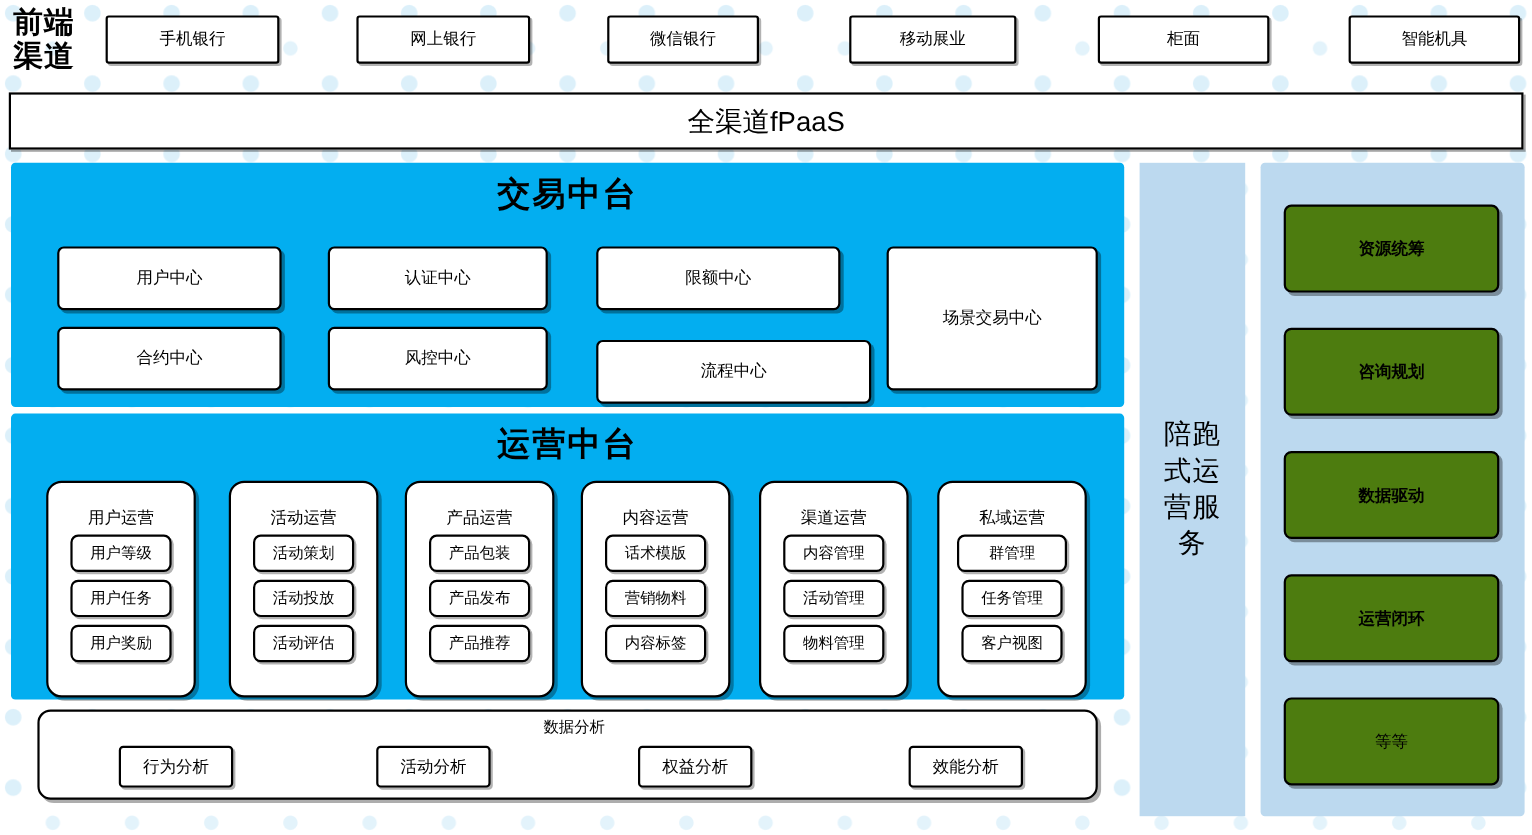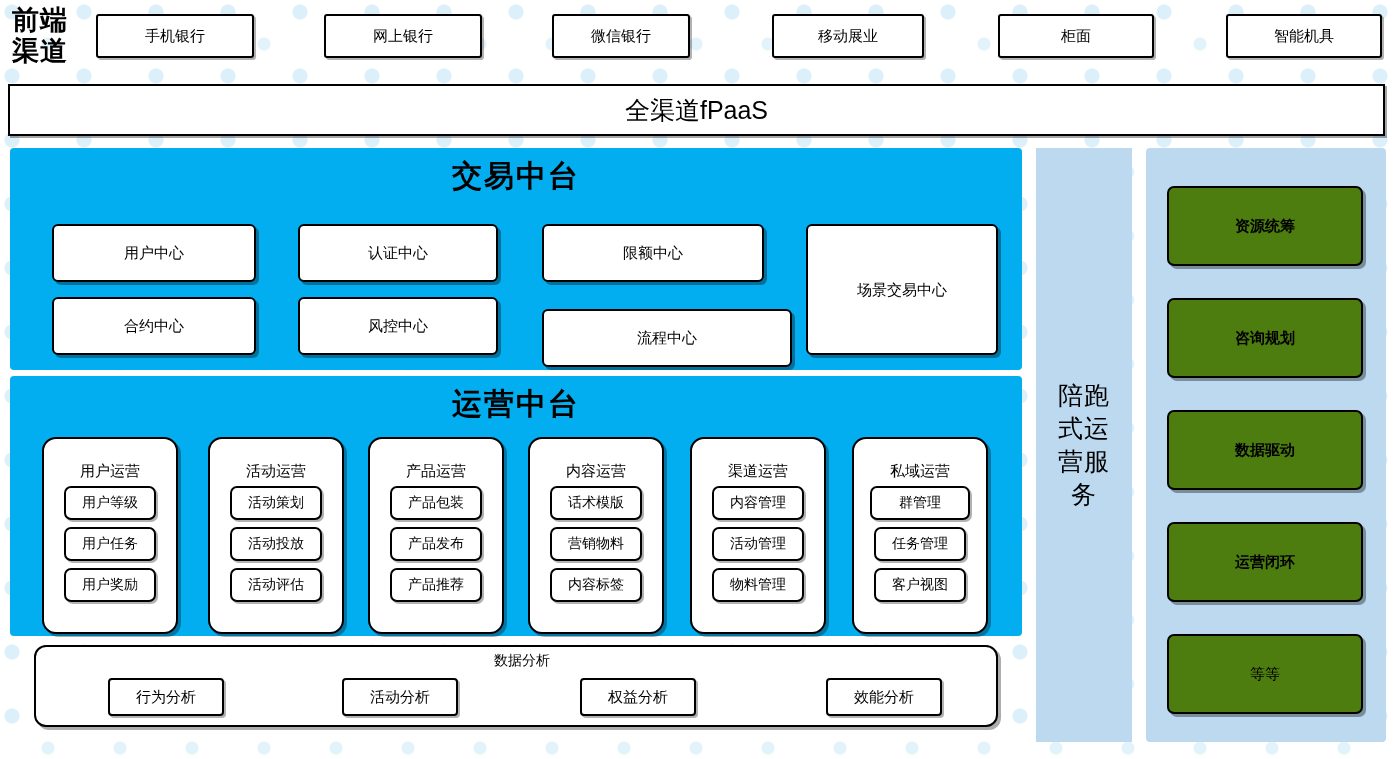--- a/index.html
+++ b/index.html
@@ -162,21 +162,21 @@
   }
   #analysis-title {
     position: absolute;
     left: 12px; right: 0; top: 5px;
     text-align: center;
     font-size: 14px;
   }
   .analysis-item {
     position: absolute;
     top: 31px;
-    width: 116px;
+    width: 104px;
     height: 38px;
     border: 2px solid #000000;
     border-radius: 4px;
     background: #ffffff;
     box-sizing: border-box;
     display: flex;
     align-items: center;
     justify-content: center;
     font-size: 15px;
     box-shadow: 2px 2px 0 rgba(0,0,0,0.30);

